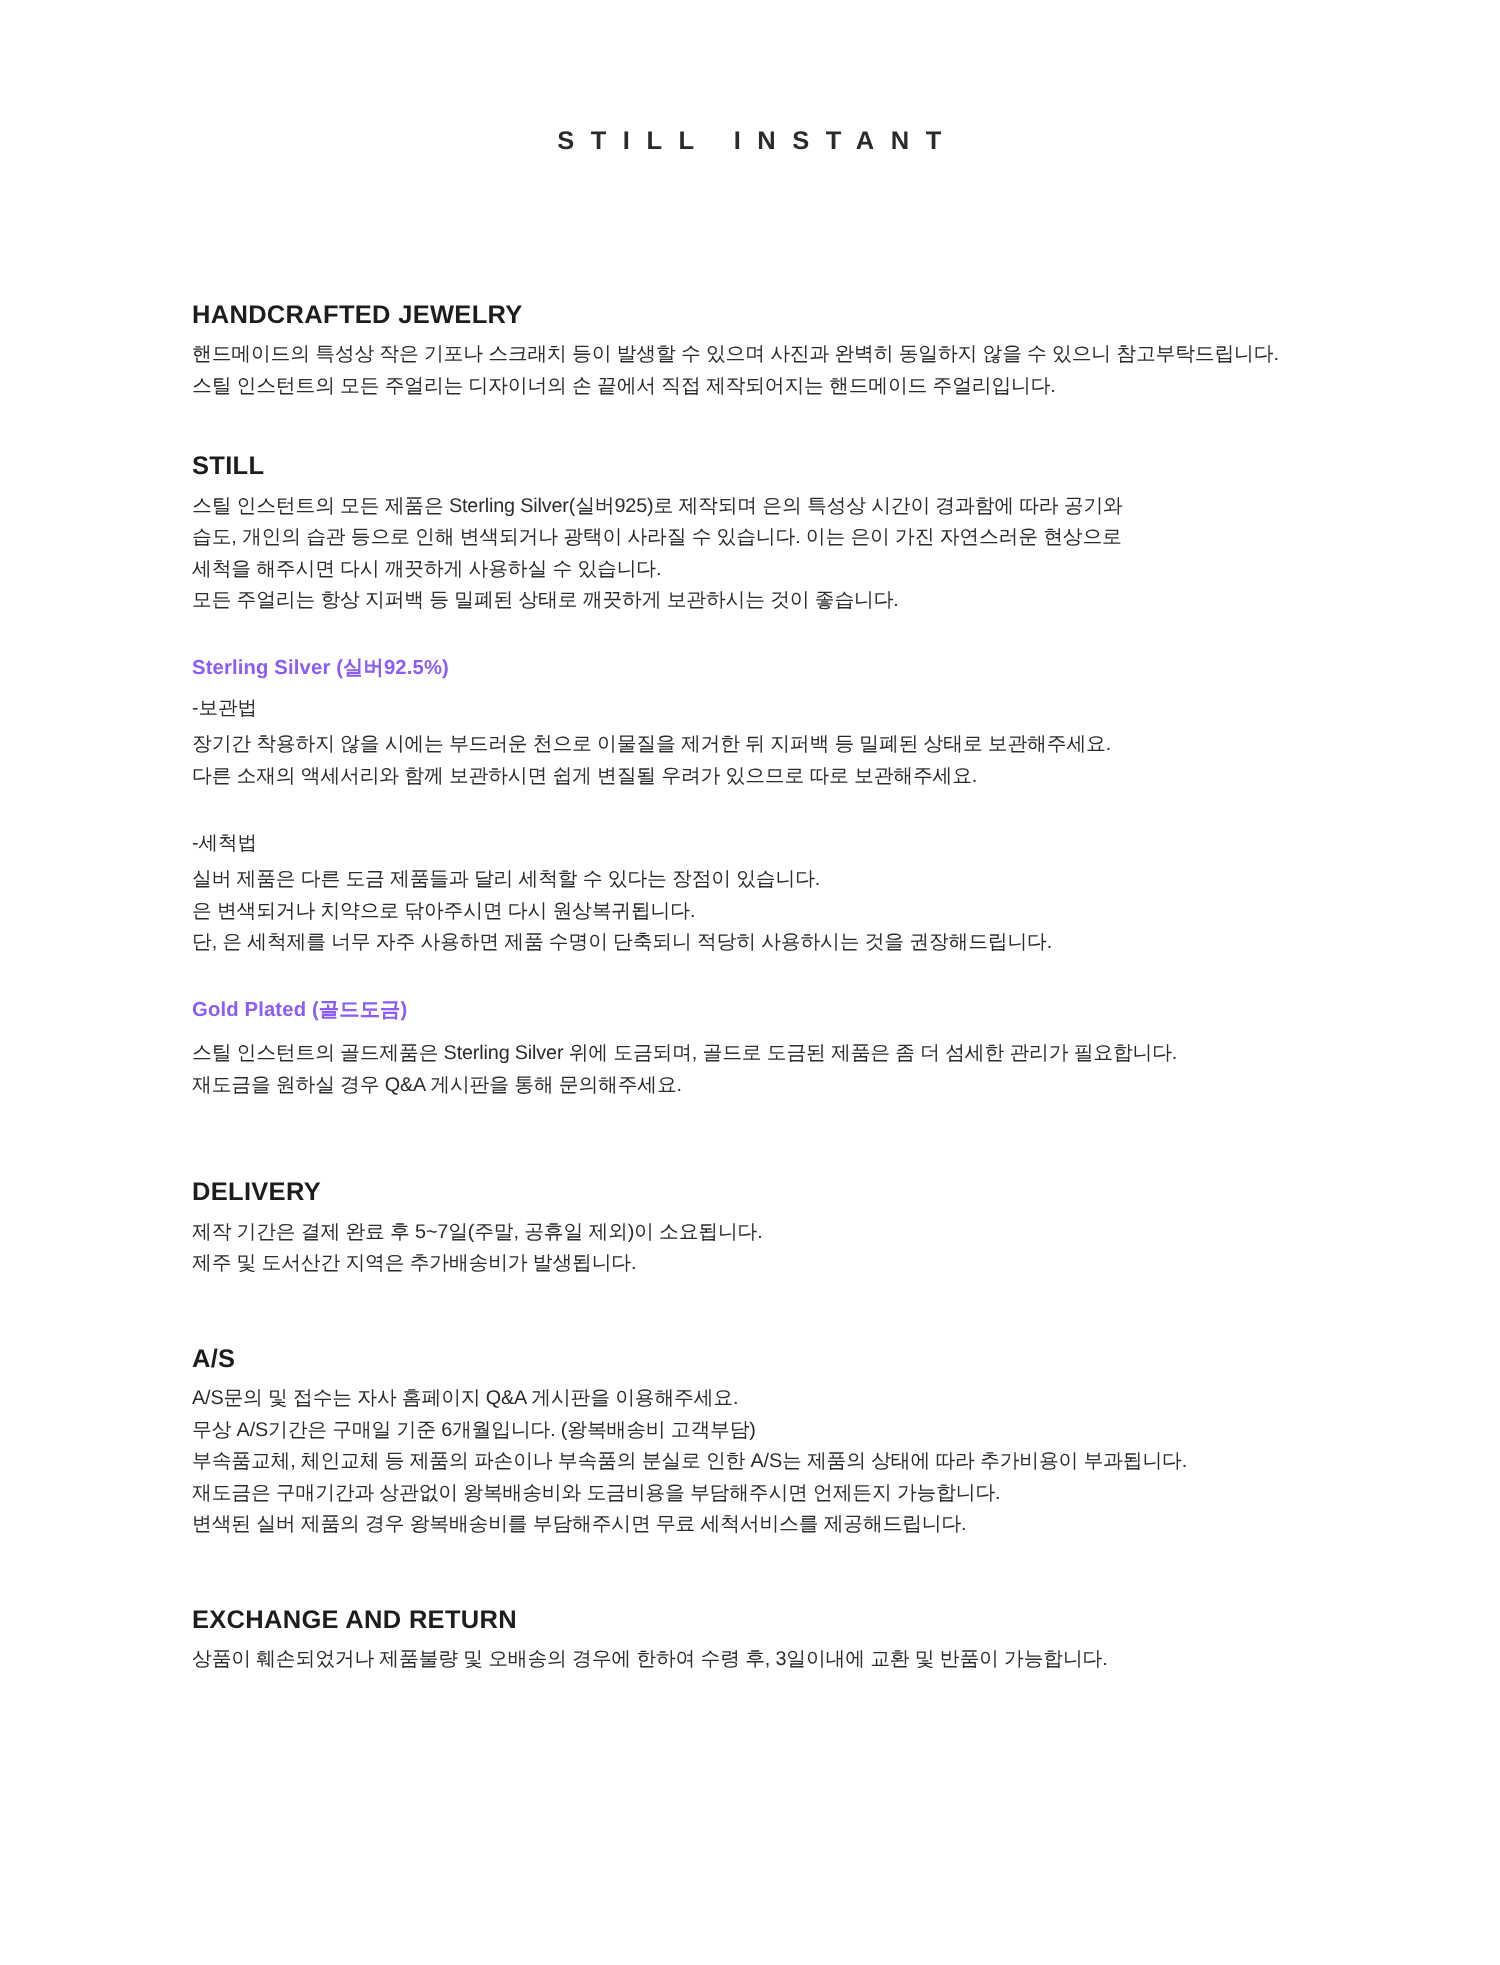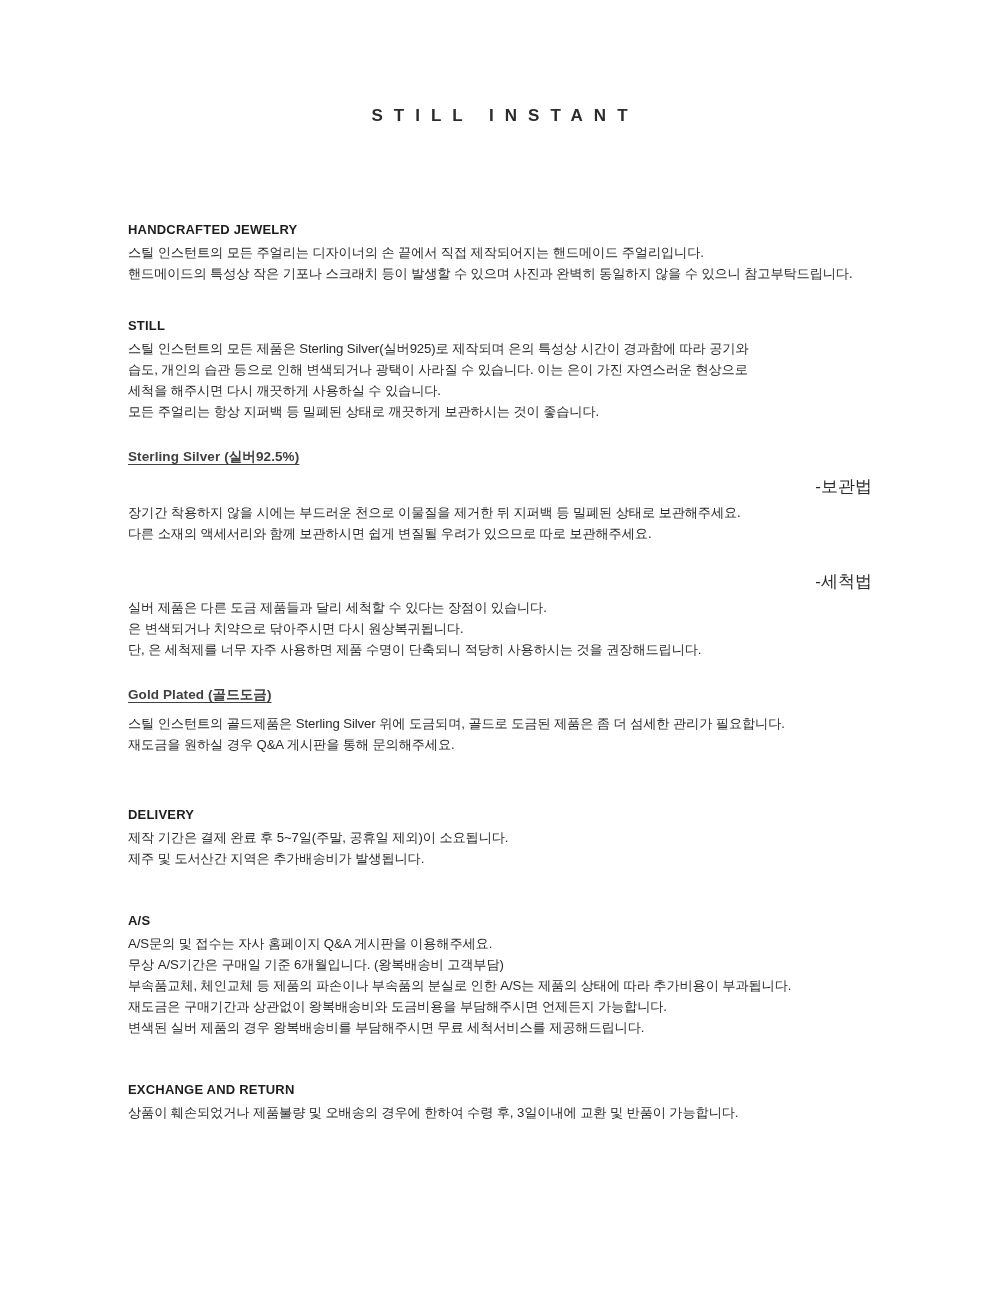--- a/index.html
+++ b/index.html
@@ -19,50 +19,48 @@
     width: 1000px;
     min-height: 1310px;
     box-sizing: border-box;
   }
   .brand-title {
     text-align: center;
     font-size: 17px;
     font-weight: 600;
     letter-spacing: 11px;
     color: #2b2b2b;
-    padding-top: 106px;
+    padding-top: 84px;
     padding-left: 10px;
   }
   .content {
     padding: 0 128px 0 128px;
     margin-top: 96px;
   }
   .section {
     margin-bottom: 34px;
   }
   .section-heading {
-    font-size: 13px;
+    font-size: 17px;
     font-weight: 700;
     color: #1d1d1d;
     letter-spacing: 0.2px;
     margin: 0 0 5px 0;
   }
   .sub-heading {
     font-size: 13.5px;
-    color: #404040;
-    text-decoration: underline;
+    color: #8b5cf6;
     text-underline-offset: 3px;
     margin: 0 0 9px 0;
     letter-spacing: 0.1px;
   }
   .small-heading {
-    font-size: 17px;
+    font-size: 13px;
     color: #2b2b2b;
     margin: 0 0 4px 0;
-    text-align: right;
   }
   p.line {
     font-size: 13.2px;
     line-height: 21px;
     margin: 0;
     color: #2b2b2b;
     letter-spacing: -0.1px;
     white-space: pre-wrap;
   }
   .gap-lg { height: 26px; }
@@ -74,22 +72,22 @@
 <body>
 
 <div class="page">
 
   <div class="brand-title">STILL INSTANT</div>
 
   <div class="content">
 
     <div class="section">
       <h2 class="section-heading">HANDCRAFTED JEWELRY</h2>
+      <p class="line">핸드메이드의 특성상 작은 기포나 스크래치 등이 발생할 수 있으며 사진과 완벽히 동일하지 않을 수 있으니 참고부탁드립니다.</p>
       <p class="line">스틸 인스턴트의 모든 주얼리는 디자이너의 손 끝에서 직접 제작되어지는 핸드메이드 주얼리입니다.</p>
-      <p class="line">핸드메이드의 특성상 작은 기포나 스크래치 등이 발생할 수 있으며 사진과 완벽히 동일하지 않을 수 있으니 참고부탁드립니다.</p>
     </div>
 
     <div class="section">
       <h2 class="section-heading">STILL</h2>
       <p class="line">스틸 인스턴트의 모든 제품은 Sterling Silver(실버925)로 제작되며 은의 특성상 시간이 경과함에 따라 공기와</p>
       <p class="line">습도, 개인의 습관 등으로 인해 변색되거나 광택이 사라질 수 있습니다. 이는 은이 가진 자연스러운 현상으로</p>
       <p class="line">세척을 해주시면 다시 깨끗하게 사용하실 수 있습니다.</p>
       <p class="line">모든 주얼리는 항상 지퍼백 등 밀폐된 상태로 깨끗하게 보관하시는 것이 좋습니다.</p>
 
       <div class="gap-lg"></div>

